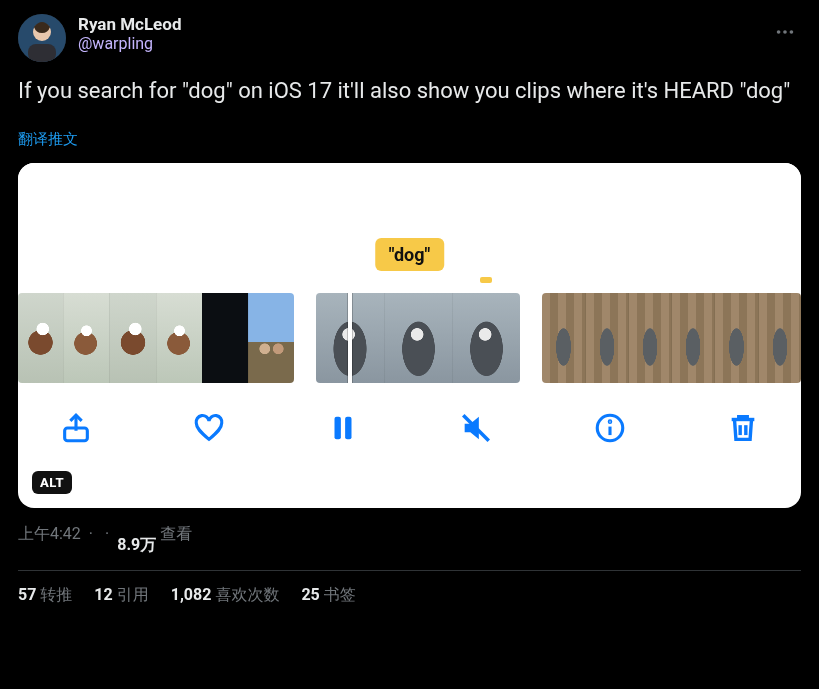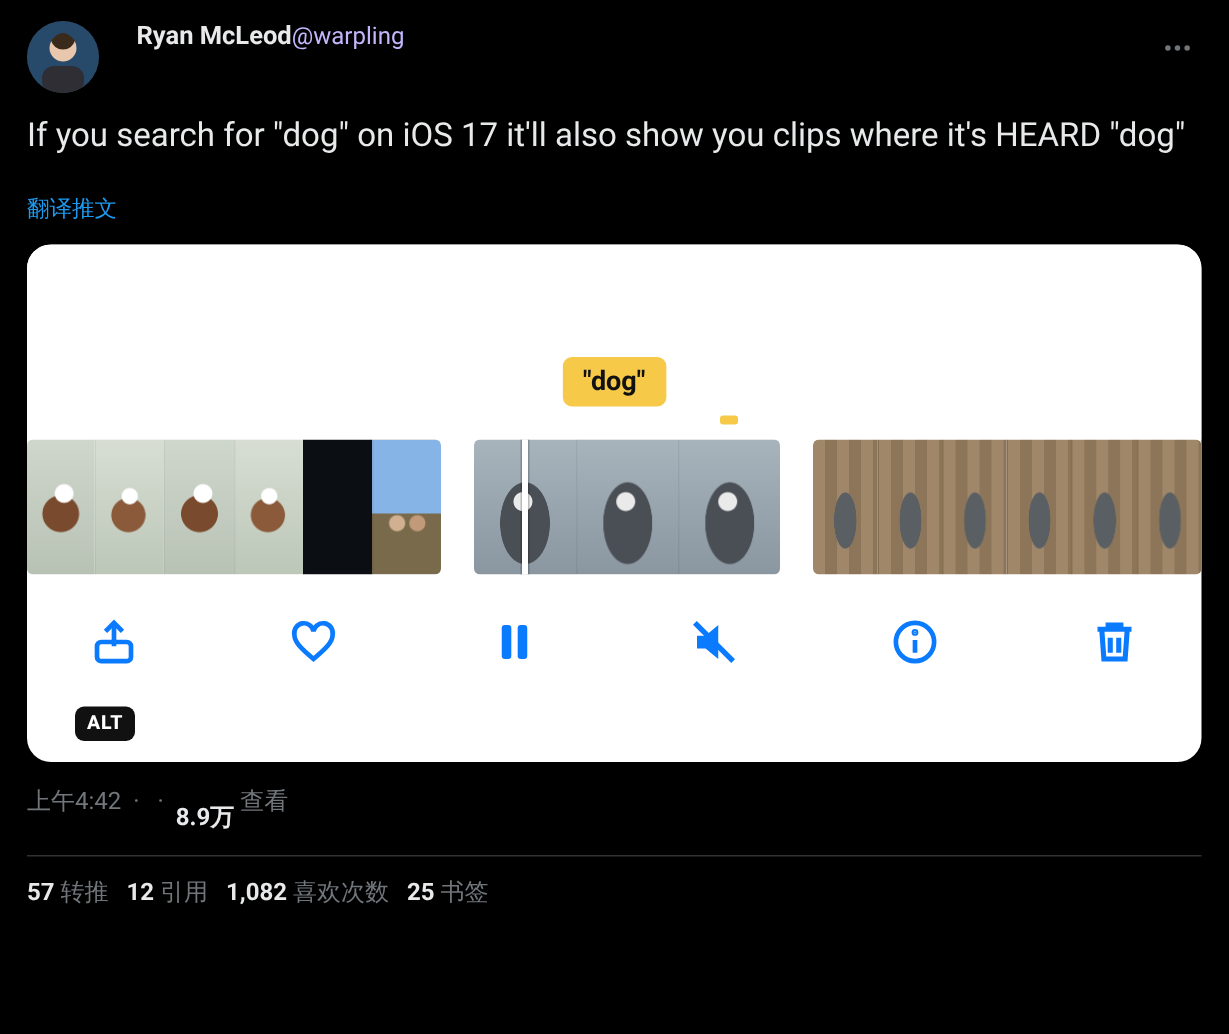--- a/index.html
+++ b/index.html
@@ -1,21 +1,21 @@
 <!DOCTYPE html>
 <html><head>
 <meta charset="utf-8">
 <style>
   * { box-sizing: border-box; margin: 0; padding: 0; }
   html, body { width: 819px; height: 689px; background: #000; font-family: -apple-system, BlinkMacSystemFont, "Segoe UI", Roboto, Helvetica, Arial, sans-serif; color: #e7e9ea; overflow: hidden; }
   .tweet { padding: 14px 18px 0 18px; position: relative; }
   .header { display: flex; align-items: flex-start; position: relative; }
   .avatar { width: 48px; height: 48px; border-radius: 50%; background: #222; flex: 0 0 48px; overflow: hidden; }
   .avatar svg { width: 48px; height: 48px; display: block; }
-  .name-col { margin-left: 25px; display: flex; flex-direction: row; }
+  .name-col { margin-left: 12px; display: flex; flex-direction: column; }
   .display-name { font-size: 17px; font-weight: 700; color: #e7e9ea; line-height: 1.2; }
   .handle { font-size: 16px; color: #c4b5fd; line-height: 1.2; }
   .more { position: absolute; top: 0; right: -2px; width: 36px; height: 36px; display: flex; align-items: center; justify-content: center; color: #71767b; cursor: pointer; }
   .more svg { width: 22px; height: 22px; fill: currentColor; }
   .body-text { margin-top: 14px; font-size: 22px; line-height: 1.35; color: #e7e9ea; font-weight: 400; }
   .translate { margin-top: 24px; font-size: 15px; color: #1d9bf0; cursor: pointer; display: inline-block; }
   .media { margin-top: 14px; border-radius: 16px; background: #fff; overflow: hidden; position: relative; height: 345px; }
   .m-top { height: 130px; position: relative; background: #fff; }
   .dog-label { position: absolute; left: 50%; transform: translateX(-50%); top: 75px; background: #f7c948; color: #111; font-weight: 700; font-size: 18px; padding: 6px 14px; border-radius: 6px; }
   .tick { position: absolute; left: 59%; top: 114px; width: 12px; height: 6px; background: #f7c948; border-radius: 2px; }
@@ -26,26 +26,26 @@
   .clip-group.c { width: 264px; }
   .frame { flex: 1 1 0; min-width: 0; height: 100%; position: relative; overflow: hidden; }
   .frame + .frame { border-left: 1px solid rgba(0,0,0,.05); }
   .playhead { position: absolute; left: 32px; top: -4px; width: 4px; height: 98px; background: #fff; border-radius: 2px; box-shadow: 0 0 0 1px rgba(0,0,0,.2); z-index: 3; }
   .toolbar { height: 90px; display: flex; align-items: center; justify-content: space-between; padding: 0 36px; }
   .tbtn { width: 44px; height: 44px; display: flex; align-items: center; justify-content: center; color: #0a7aff; cursor: pointer; }
   .tbtn svg { width: 34px; height: 34px; stroke: currentColor; fill: none; stroke-width: 2.2; }
   .tbtn.pause svg rect { fill: currentColor; stroke: none; }
   .tbtn.mute svg { fill: currentColor; stroke: none; }
   .tbtn.trash svg { stroke-width: 2.4; }
-  .alt-badge { position: absolute; left: 32px; bottom: 14px; background: #111; color: #fff; font-size: 13px; font-weight: 800; padding: 4px 8px; border-radius: 6px; letter-spacing: .5px; }
+  .alt-badge { position: absolute; left: 14px; bottom: 14px; background: #111; color: #fff; font-size: 13px; font-weight: 800; padding: 4px 8px; border-radius: 6px; letter-spacing: .5px; }
   .meta { margin-top: 16px; color: #71767b; font-size: 16px; display: flex; align-items: flex-start; flex-wrap: wrap; gap: 4px; }
   .meta .dot::before { content: "·"; margin: 0 4px; }
   .meta .views-n { color: #e7e9ea; font-weight: 700; margin-top: 11px; }
   .rule { height: 1px; background: #2f3336; margin-top: 14px; }
-  .stats { display: flex; gap: 12px; padding: 14px 0 0 0; font-size: 16px; color: #71767b; }
+  .stats { display: flex; gap: 22px; padding: 14px 0 0 0; font-size: 16px; color: #71767b; }
   .stats .n { color: #e7e9ea; font-weight: 700; margin-right: 4px; }
 
   
   .bg-dog1 { background: radial-gradient(circle at 55% 40%, #fff 0 10%, transparent 11%),
                        radial-gradient(circle at 50% 55%, #7a4a2e 0 22%, transparent 23%),
                        linear-gradient(#cfd6cc,#b8c2b4); }
   .bg-dog2 { background: radial-gradient(circle at 50% 42%, #fff 0 9%, transparent 10%),
                        radial-gradient(circle at 48% 56%, #8a5a3a 0 20%, transparent 21%),
                        linear-gradient(#d7ddd3,#bcc7b8); }
   .bg-dark { background: #0b0e12; }

